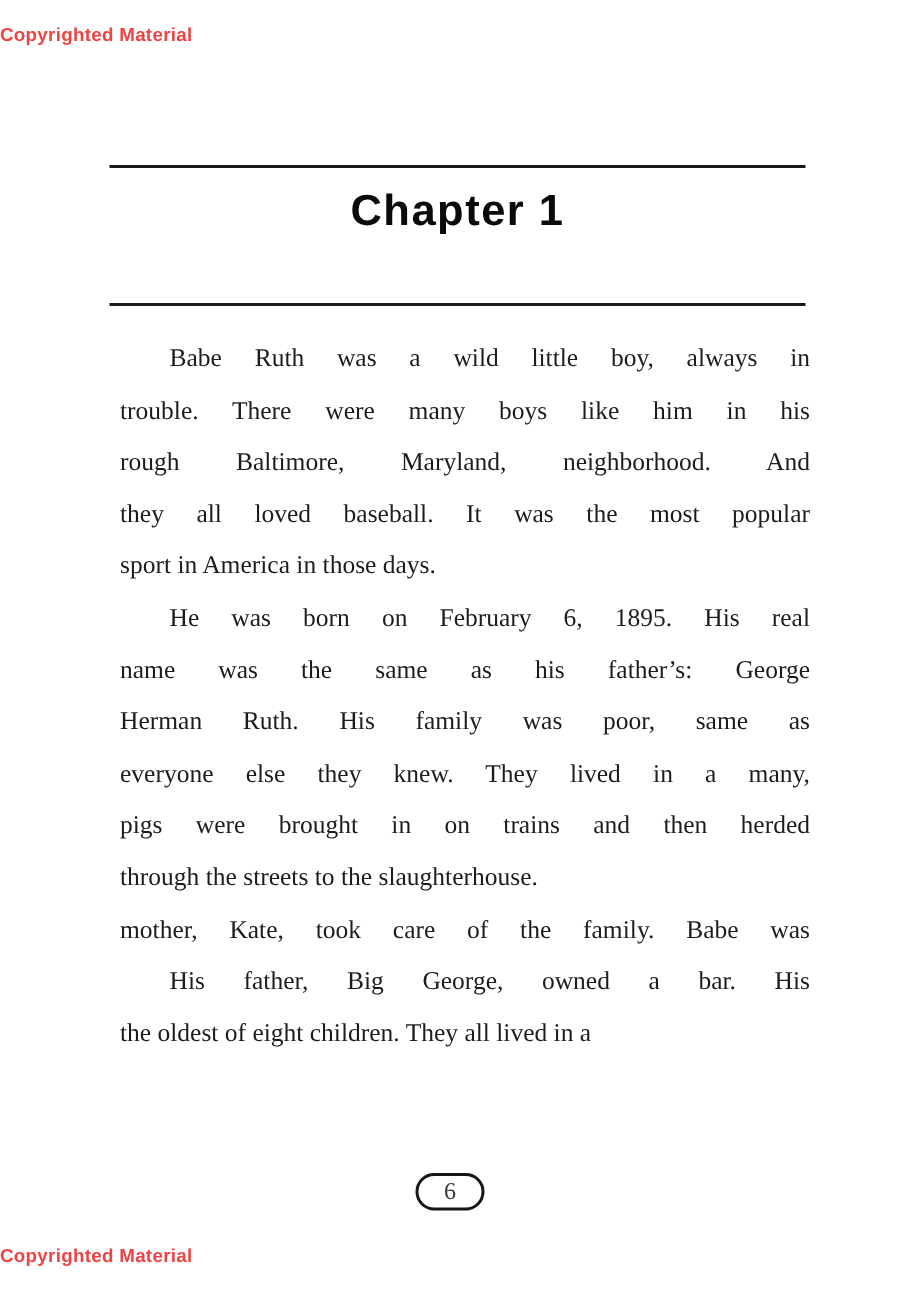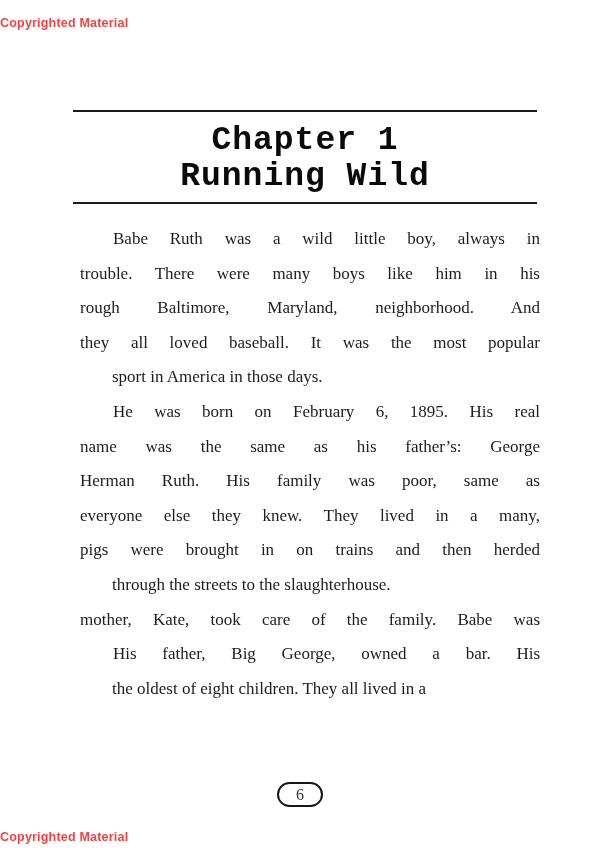--- a/index.html
+++ b/index.html
@@ -37,24 +37,24 @@
   }
   .rule.top-rule { top: 110px; }
   .rule.bottom-rule { top: 202px; }
 
   .chapter-block {
     position: absolute;
     top: 123px;
     left: 73px;
     width: 464px;
     text-align: center;
-    font-family: Liberation Mono, monospace;
+    font-family: Liberation Sans, sans-serif;
     font-weight: 700;
     color: #0a0a0a;
-    font-size: 33px;
+    font-size: 29px;
     line-height: 36px;
     letter-spacing: 1px;
   }
 
   .body-text {
     position: absolute;
     top: 222px;
     left: 80px;
     width: 460px;
     font-size: 17px;
@@ -64,21 +64,20 @@
   .para { margin: 0; padding: 0; }
   .line {
     text-align: justify;
     text-align-last: justify;
     white-space: normal;
   }
   .line.indent { text-indent: 33px; }
   .line.no-just {
     text-align: left;
     text-align-last: left;
-    margin-left: 32px;
   }
 
   .page-number-badge {
     position: absolute;
     top: 782px;
     left: 50%;
     transform: translateX(-50%);
     width: 42px;
     height: 21px;
     border: 2px solid #161616;
@@ -99,21 +98,20 @@
 <body>
 
 <div class="page">
 
   <div class="copyright top">Copyrighted Material</div>
 
   <div class="rule top-rule"></div>
 
   <div class="chapter-block">
     <div>Chapter 1</div>
-    <div>Running Wild</div>
   </div>
 
   <div class="rule bottom-rule"></div>
 
   <div class="body-text" id="body-text">
       <div class="para">
         <div class="line indent">Babe Ruth was a wild little boy, always in</div>
         <div class="line">trouble. There were many boys like him in his</div>
         <div class="line">rough Baltimore, Maryland, neighborhood. And</div>
         <div class="line">they all loved baseball. It was the most popular</div>

